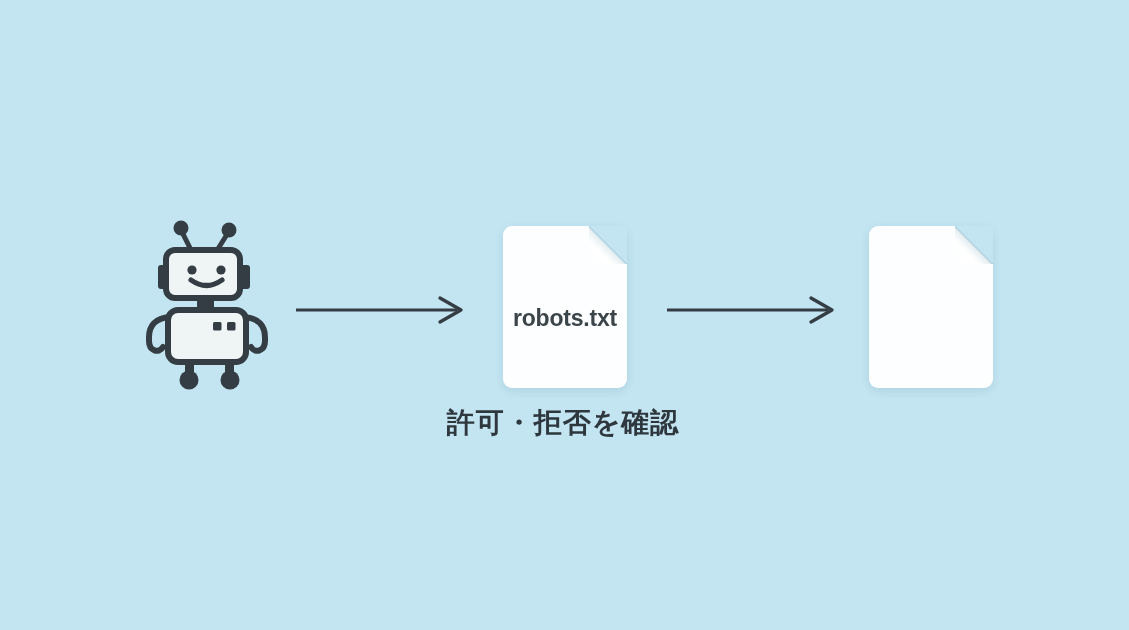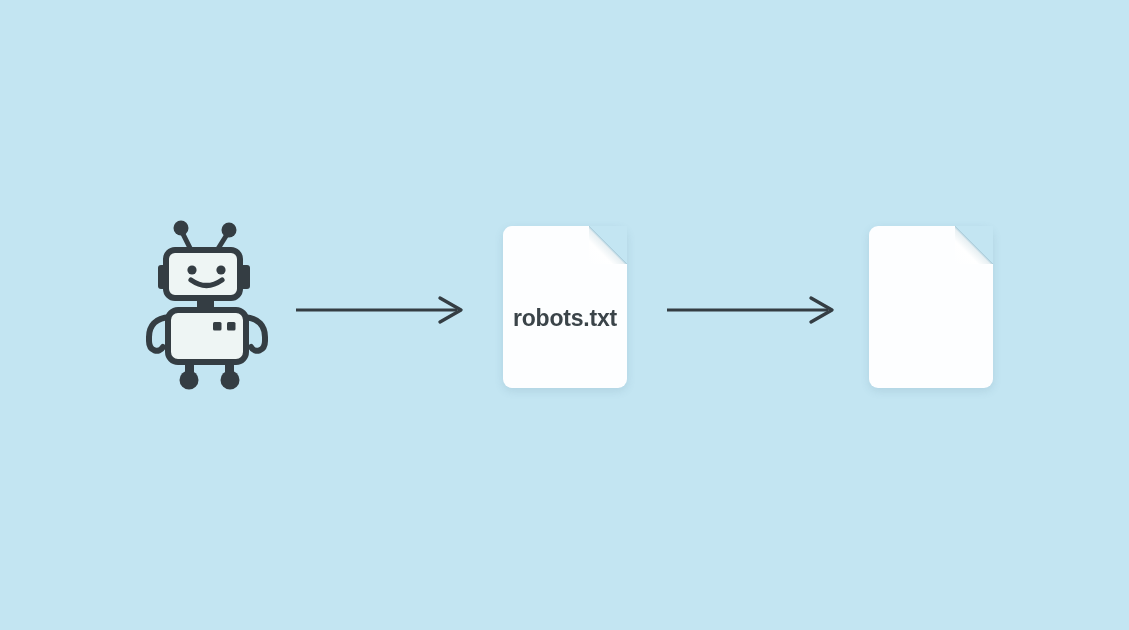--- a/index.html
+++ b/index.html
@@ -73,20 +73,21 @@
       <line x1="3" y1="16" x2="164" y2="16" stroke-width="3.2"></line>
       <polyline points="147,4 168,16 147,28" stroke-width="3.4" stroke-linecap="round" stroke-linejoin="round"></polyline>
     </g>
   </svg>
 
   <div class="doc doc-1">
     <div class="fold"></div>
     <span class="doc-label">robots.txt</span>
   </div>
 
+  <div class="caption">許可・拒否を確認</div>
 
   <svg class="arrow arrow-2" viewBox="0 0 172 32" aria-hidden="true">
     <g stroke="#343d43" fill="none">
       <line x1="3" y1="16" x2="164" y2="16" stroke-width="3.2"></line>
       <polyline points="147,4 168,16 147,28" stroke-width="3.4" stroke-linecap="round" stroke-linejoin="round"></polyline>
     </g>
   </svg>
 
   <div class="doc doc-2">
     <div class="fold"></div>

